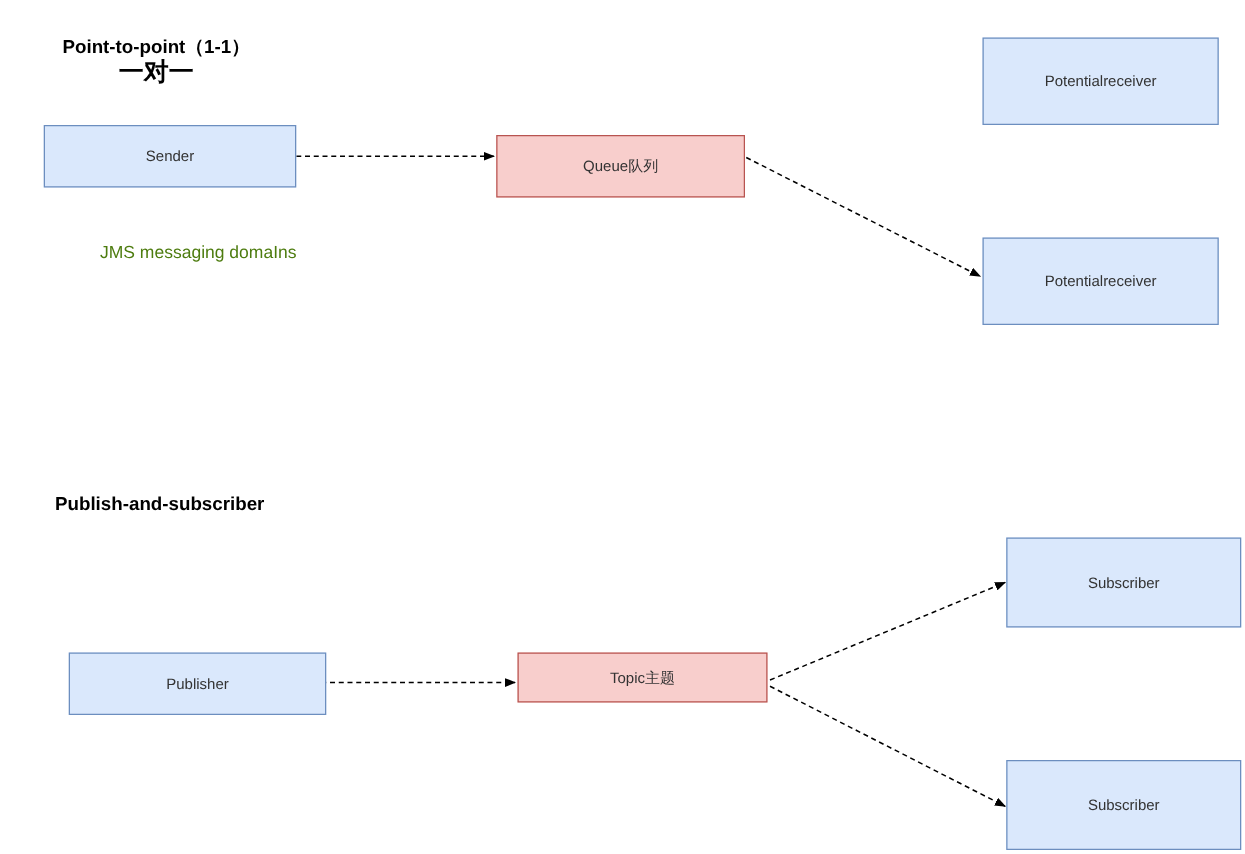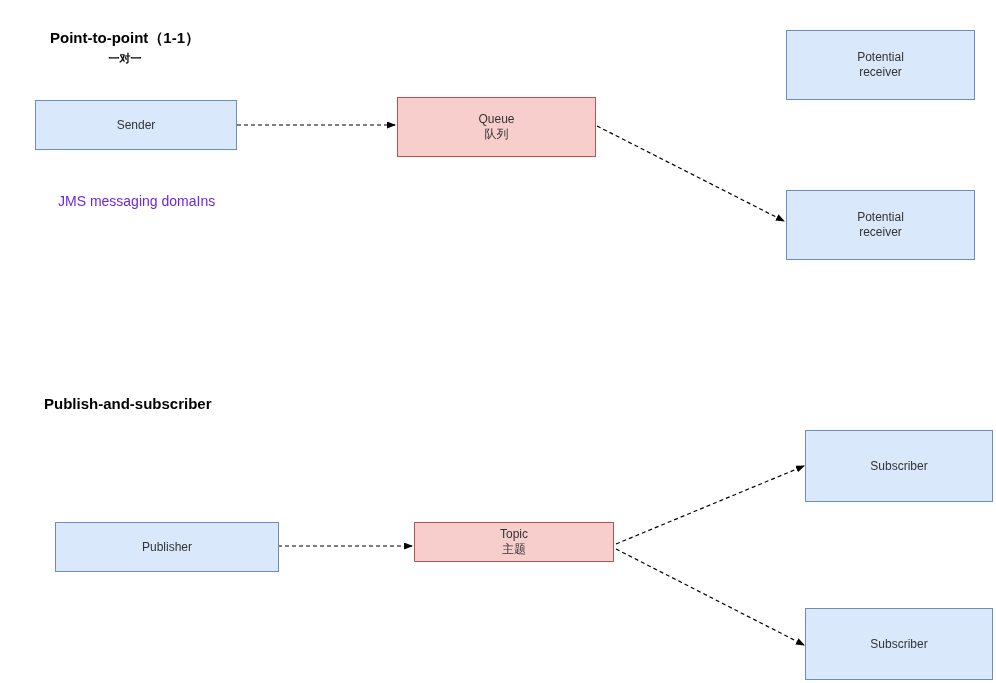--- a/index.html
+++ b/index.html
@@ -7,21 +7,21 @@
     position:relative;
     width:996px;height:683px;
     background:#ffffff;
     font-family:"Liberation Sans", sans-serif;
     overflow:hidden;
   }
   .node{
     position:absolute;
     box-sizing:border-box;
     display:flex;
-    flex-direction:column;
+    flex-direction:row;
     align-items:center;
     justify-content:center;
     font-size:12px;
     color:#333333;
     line-height:15px;
     text-align:center;
   }
   .node.blue{background:#dae8fc;border:1px solid #6c8ebf;}
   .node.red{background:#f8cecc;border:1px solid #b85450;}
   .hdr{
@@ -29,27 +29,28 @@
     display:inline-block;
     color:#000000;
     font-size:15px;
     line-height:20px;
     white-space:nowrap;
     font-weight:bold;
   }
   .hdr .sub{
     display:block;
     text-align:center;
-    font-size:11px;
+    font-size:20px;
   }
   .note{
     position:absolute;
-    color:#6d28d9;
+    color:#4d7c0f;
     font-size:14px;
     white-space:nowrap;
+    margin-left:22px;
   }
   #arrows{position:absolute;left:0;top:0;pointer-events:none;}
   #arrows line{stroke:#000000;stroke-width:1.2;stroke-dasharray:4 3;}
 </style>
 </head>
 <body>
 
 <div id="canvas">
 
   <svg id="arrows" width="996" height="683">
@@ -69,40 +70,40 @@
     <span>Point-to-point（1-1）</span>
     <span class="sub">一对一</span>
   </div>
 
   <div class="note" style="left:58px;top:193px;">JMS messaging domaIns</div>
 
   <div class="node blue" style="left:35px;top:100px;width:202px;height:50px;justify-content:center;">
     <span>Sender</span>
   </div>
 
-  <div class="node red" style="left:397px;top:97px;width:199px;height:60px;">
+  <div class="node red" style="left:397px;top:108px;width:199px;height:50px;">
     <span>Queue</span>
     <span>队列</span>
   </div>
 
   <div class="node blue" style="left:786px;top:30px;width:189px;height:70px;">
     <span>Potential</span>
     <span>receiver</span>
   </div>
 
   <div class="node blue" style="left:786px;top:190px;width:189px;height:70px;">
     <span>Potential</span>
     <span>receiver</span>
   </div>
 
   <div class="hdr" style="left:44px;top:394px;">
     <span>Publish-and-subscriber</span>
   </div>
 
-  <div class="node blue" style="left:55px;top:522px;width:224px;height:50px;">
+  <div class="node blue" style="left:55px;top:522px;width:206px;height:50px;">
     <span>Publisher</span>
   </div>
 
   <div class="node red" style="left:414px;top:522px;width:200px;height:40px;">
     <span>Topic</span>
     <span>主题</span>
   </div>
 
   <div class="node blue" style="left:805px;top:430px;width:188px;height:72px;">
     <span>Subscriber</span>

